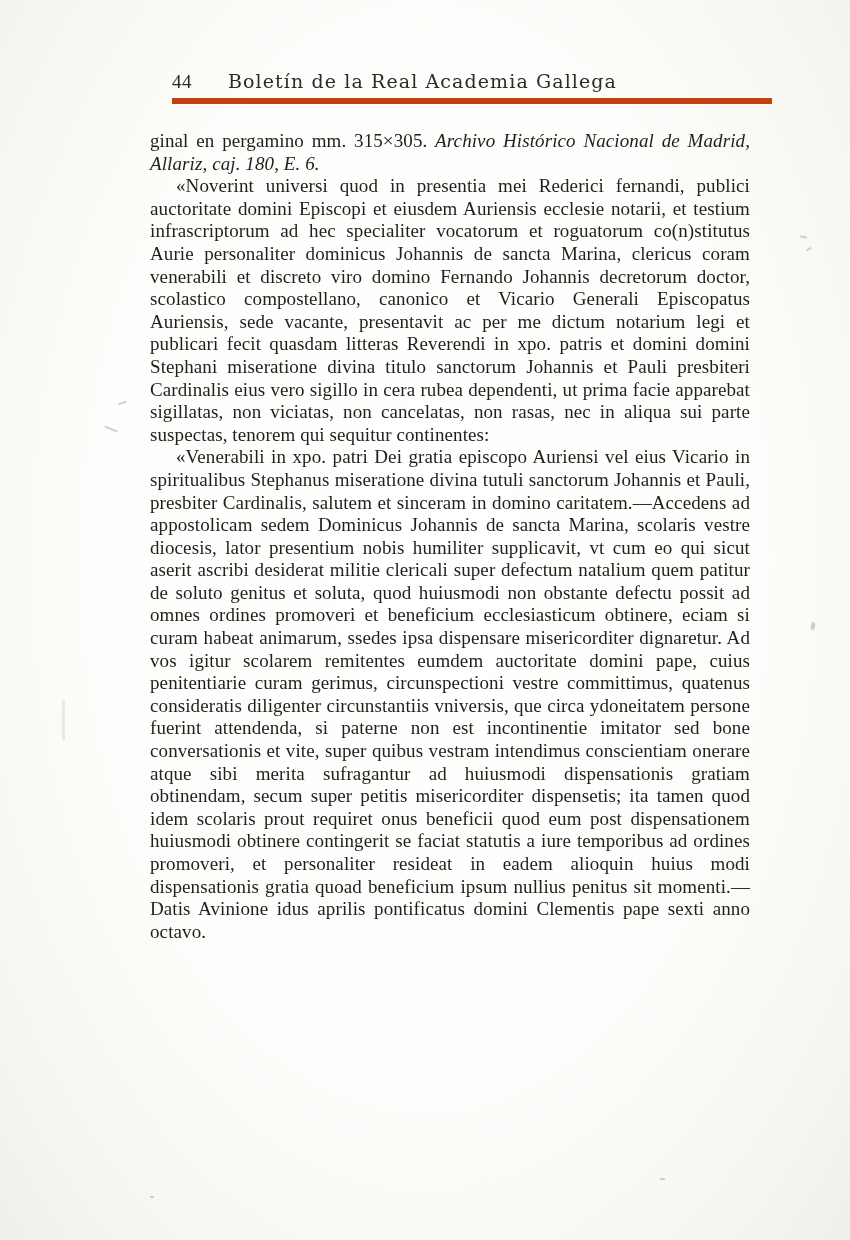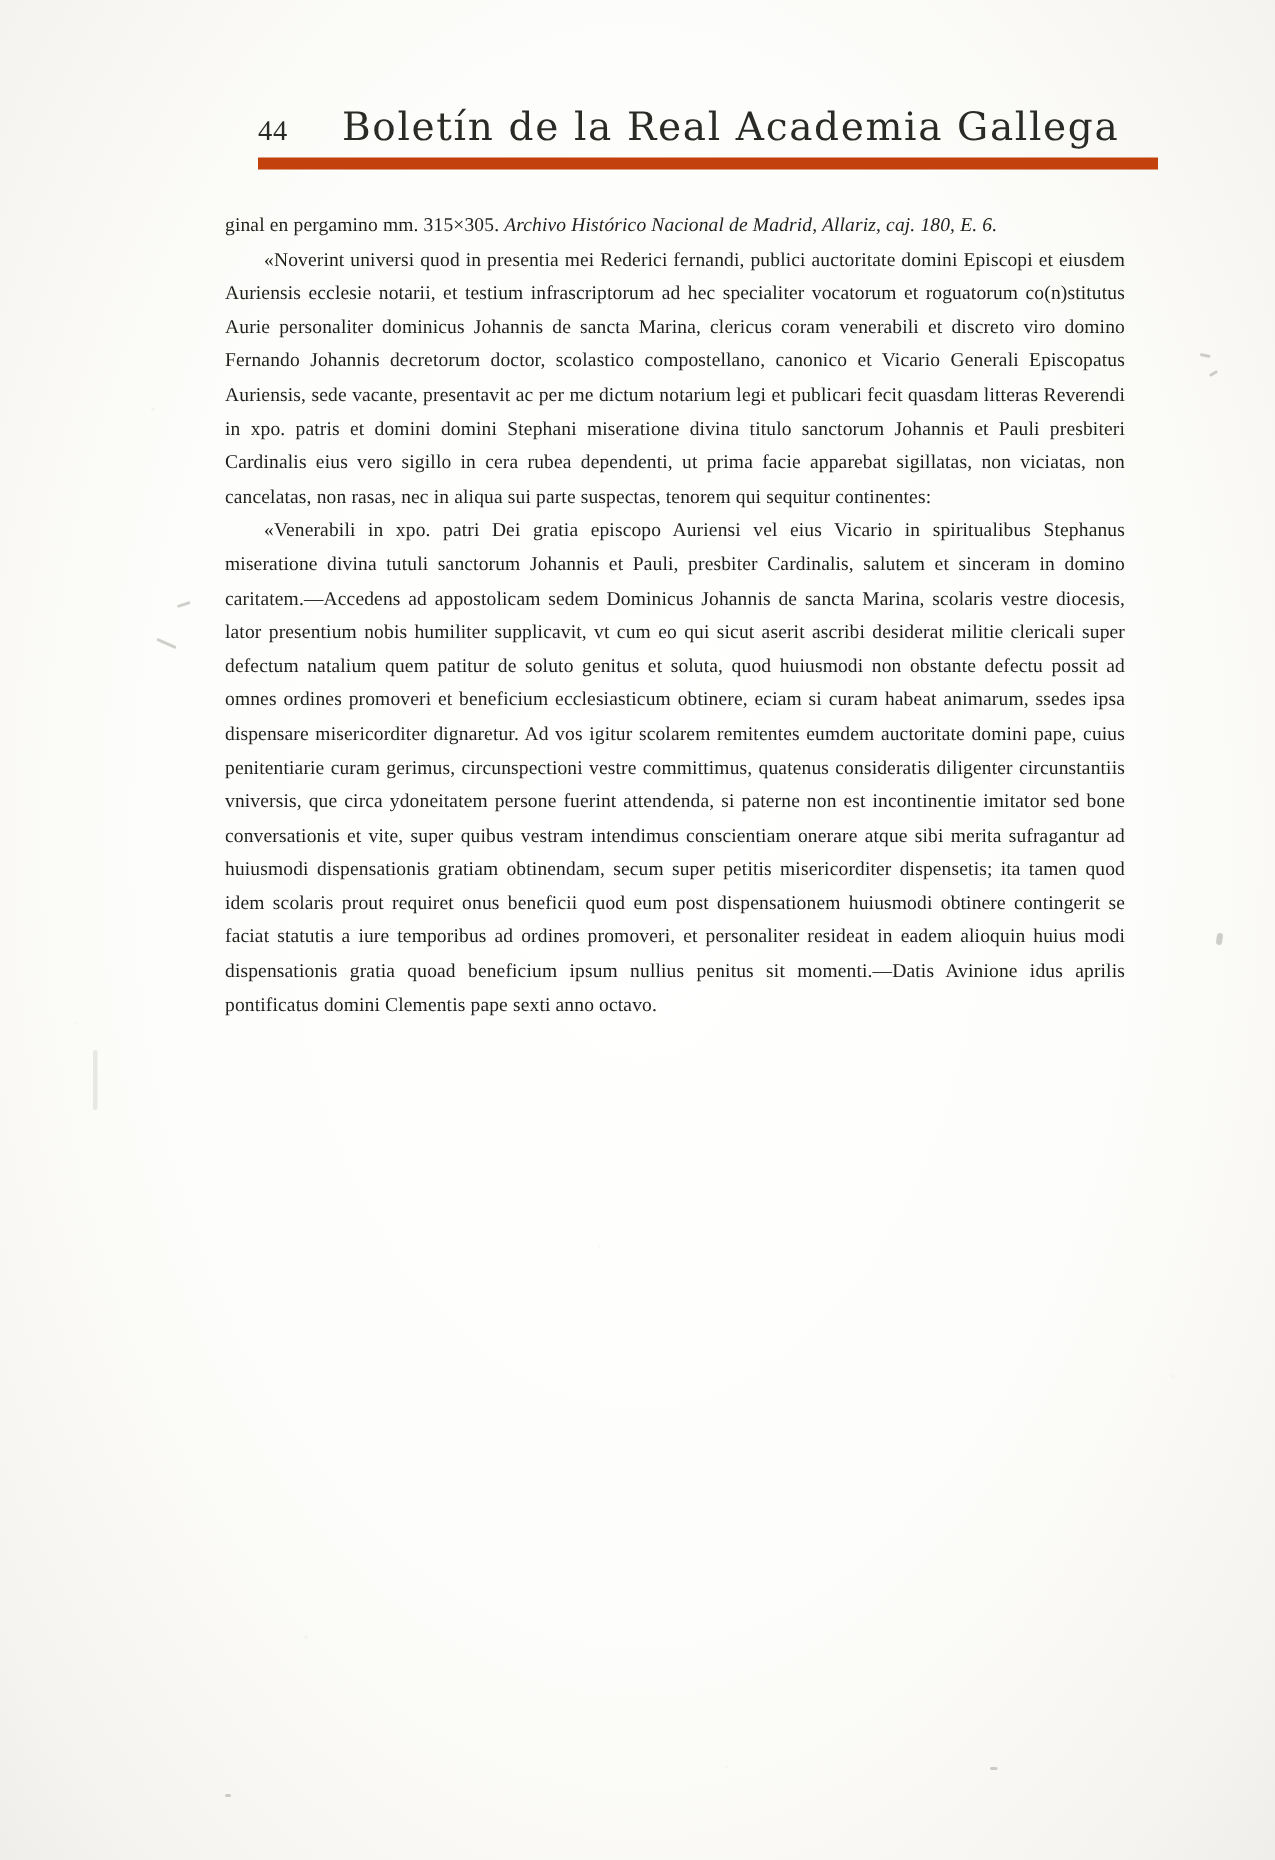--- a/index.html
+++ b/index.html
@@ -46,47 +46,47 @@
     top: 70px;
     width: 600px;
   }
 
   
   .runhead {
     display: flex;
     align-items: baseline;
     gap: 36px;
     padding-bottom: 5px;
-    border-bottom: 8px solid #c2410c;
+    border-bottom: 6px solid #c2410c;
     width: 600px;
     margin-left: 22px;
   }
   .folio {
     font-size: 19px;
     letter-spacing: .5px;
     color: #2a2a26;
     font-family: "Liberation Serif", serif;
   }
   .runhead-title {
-    font-size: 26px;
+    font-size: 19px;
     letter-spacing: 1.1px;
     color: #2a2a26;
     font-family: "DejaVu Serif", serif;
     white-space: nowrap;
   }
 
   
   .body-block {
     margin-top: 26px;
     width: 600px;
   }
 
   p.para {
     margin: 0 0 0 0;
-    font-size: 13px;
+    font-size: 19px;
     line-height: 22.6px;
     text-align: justify;
     text-justify: inter-word;
     color: #1f1f1c;
     letter-spacing: .1px;
   }
   p.para + p.para {
   }
   .indent {
     text-indent: 26px;

